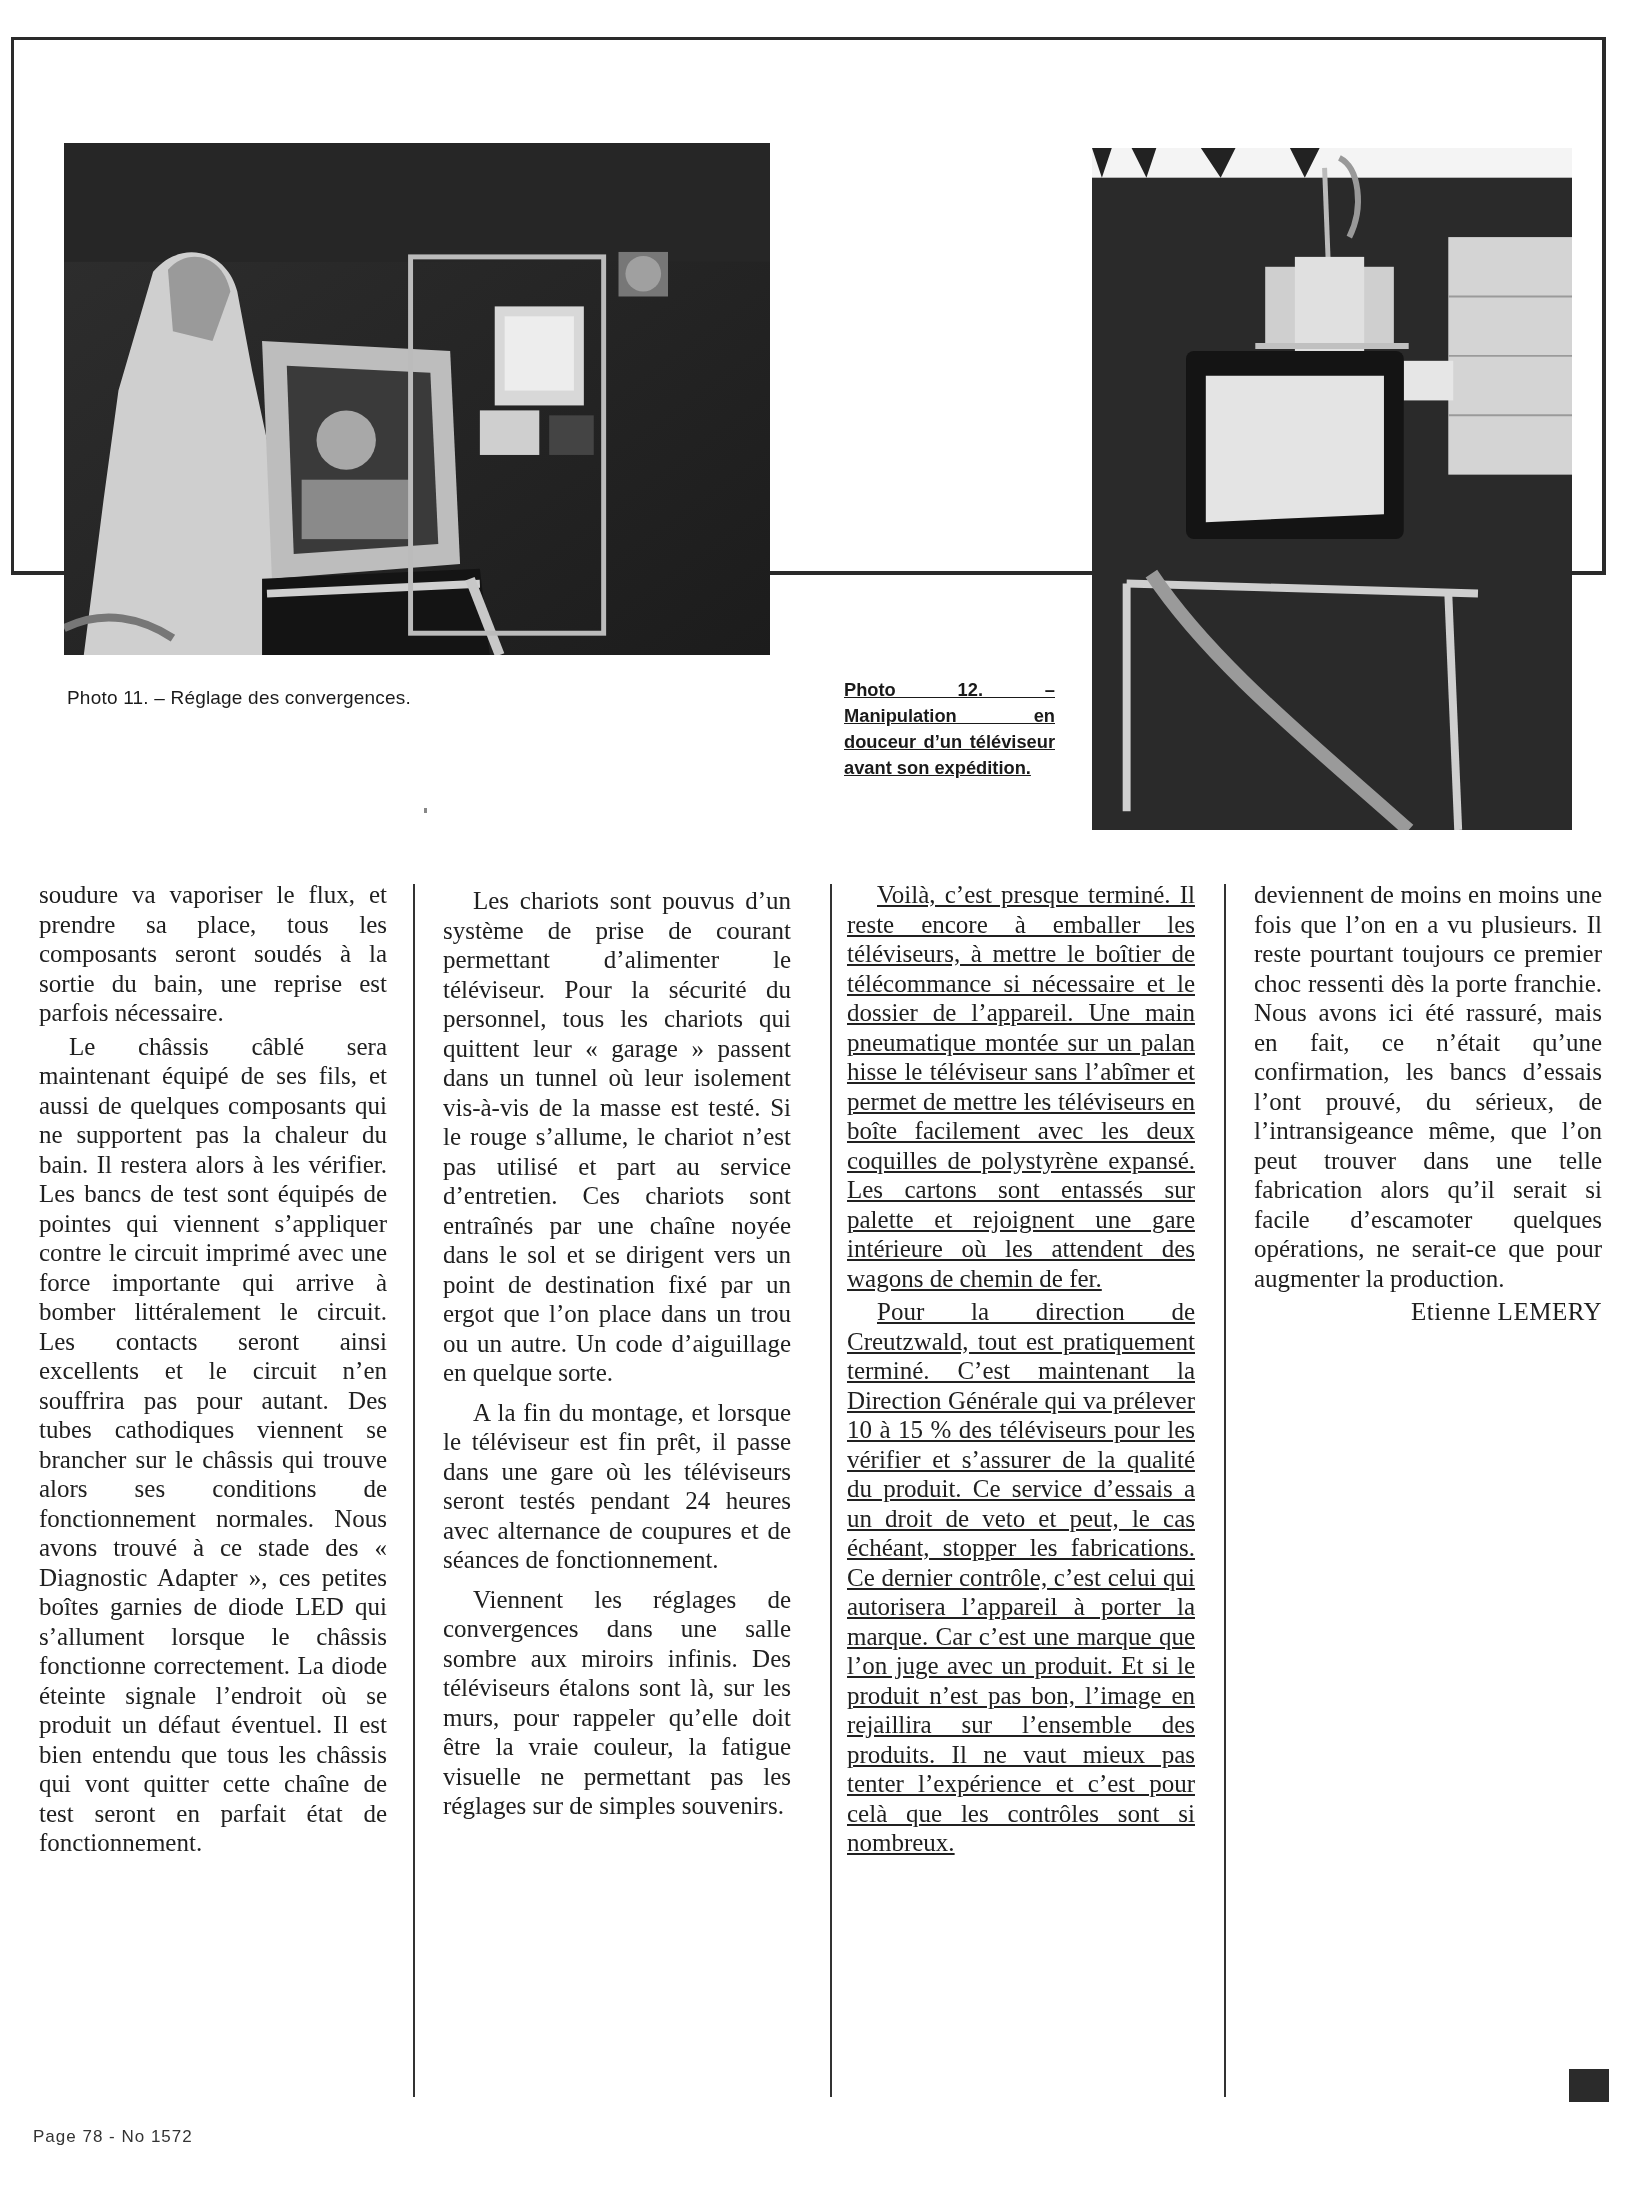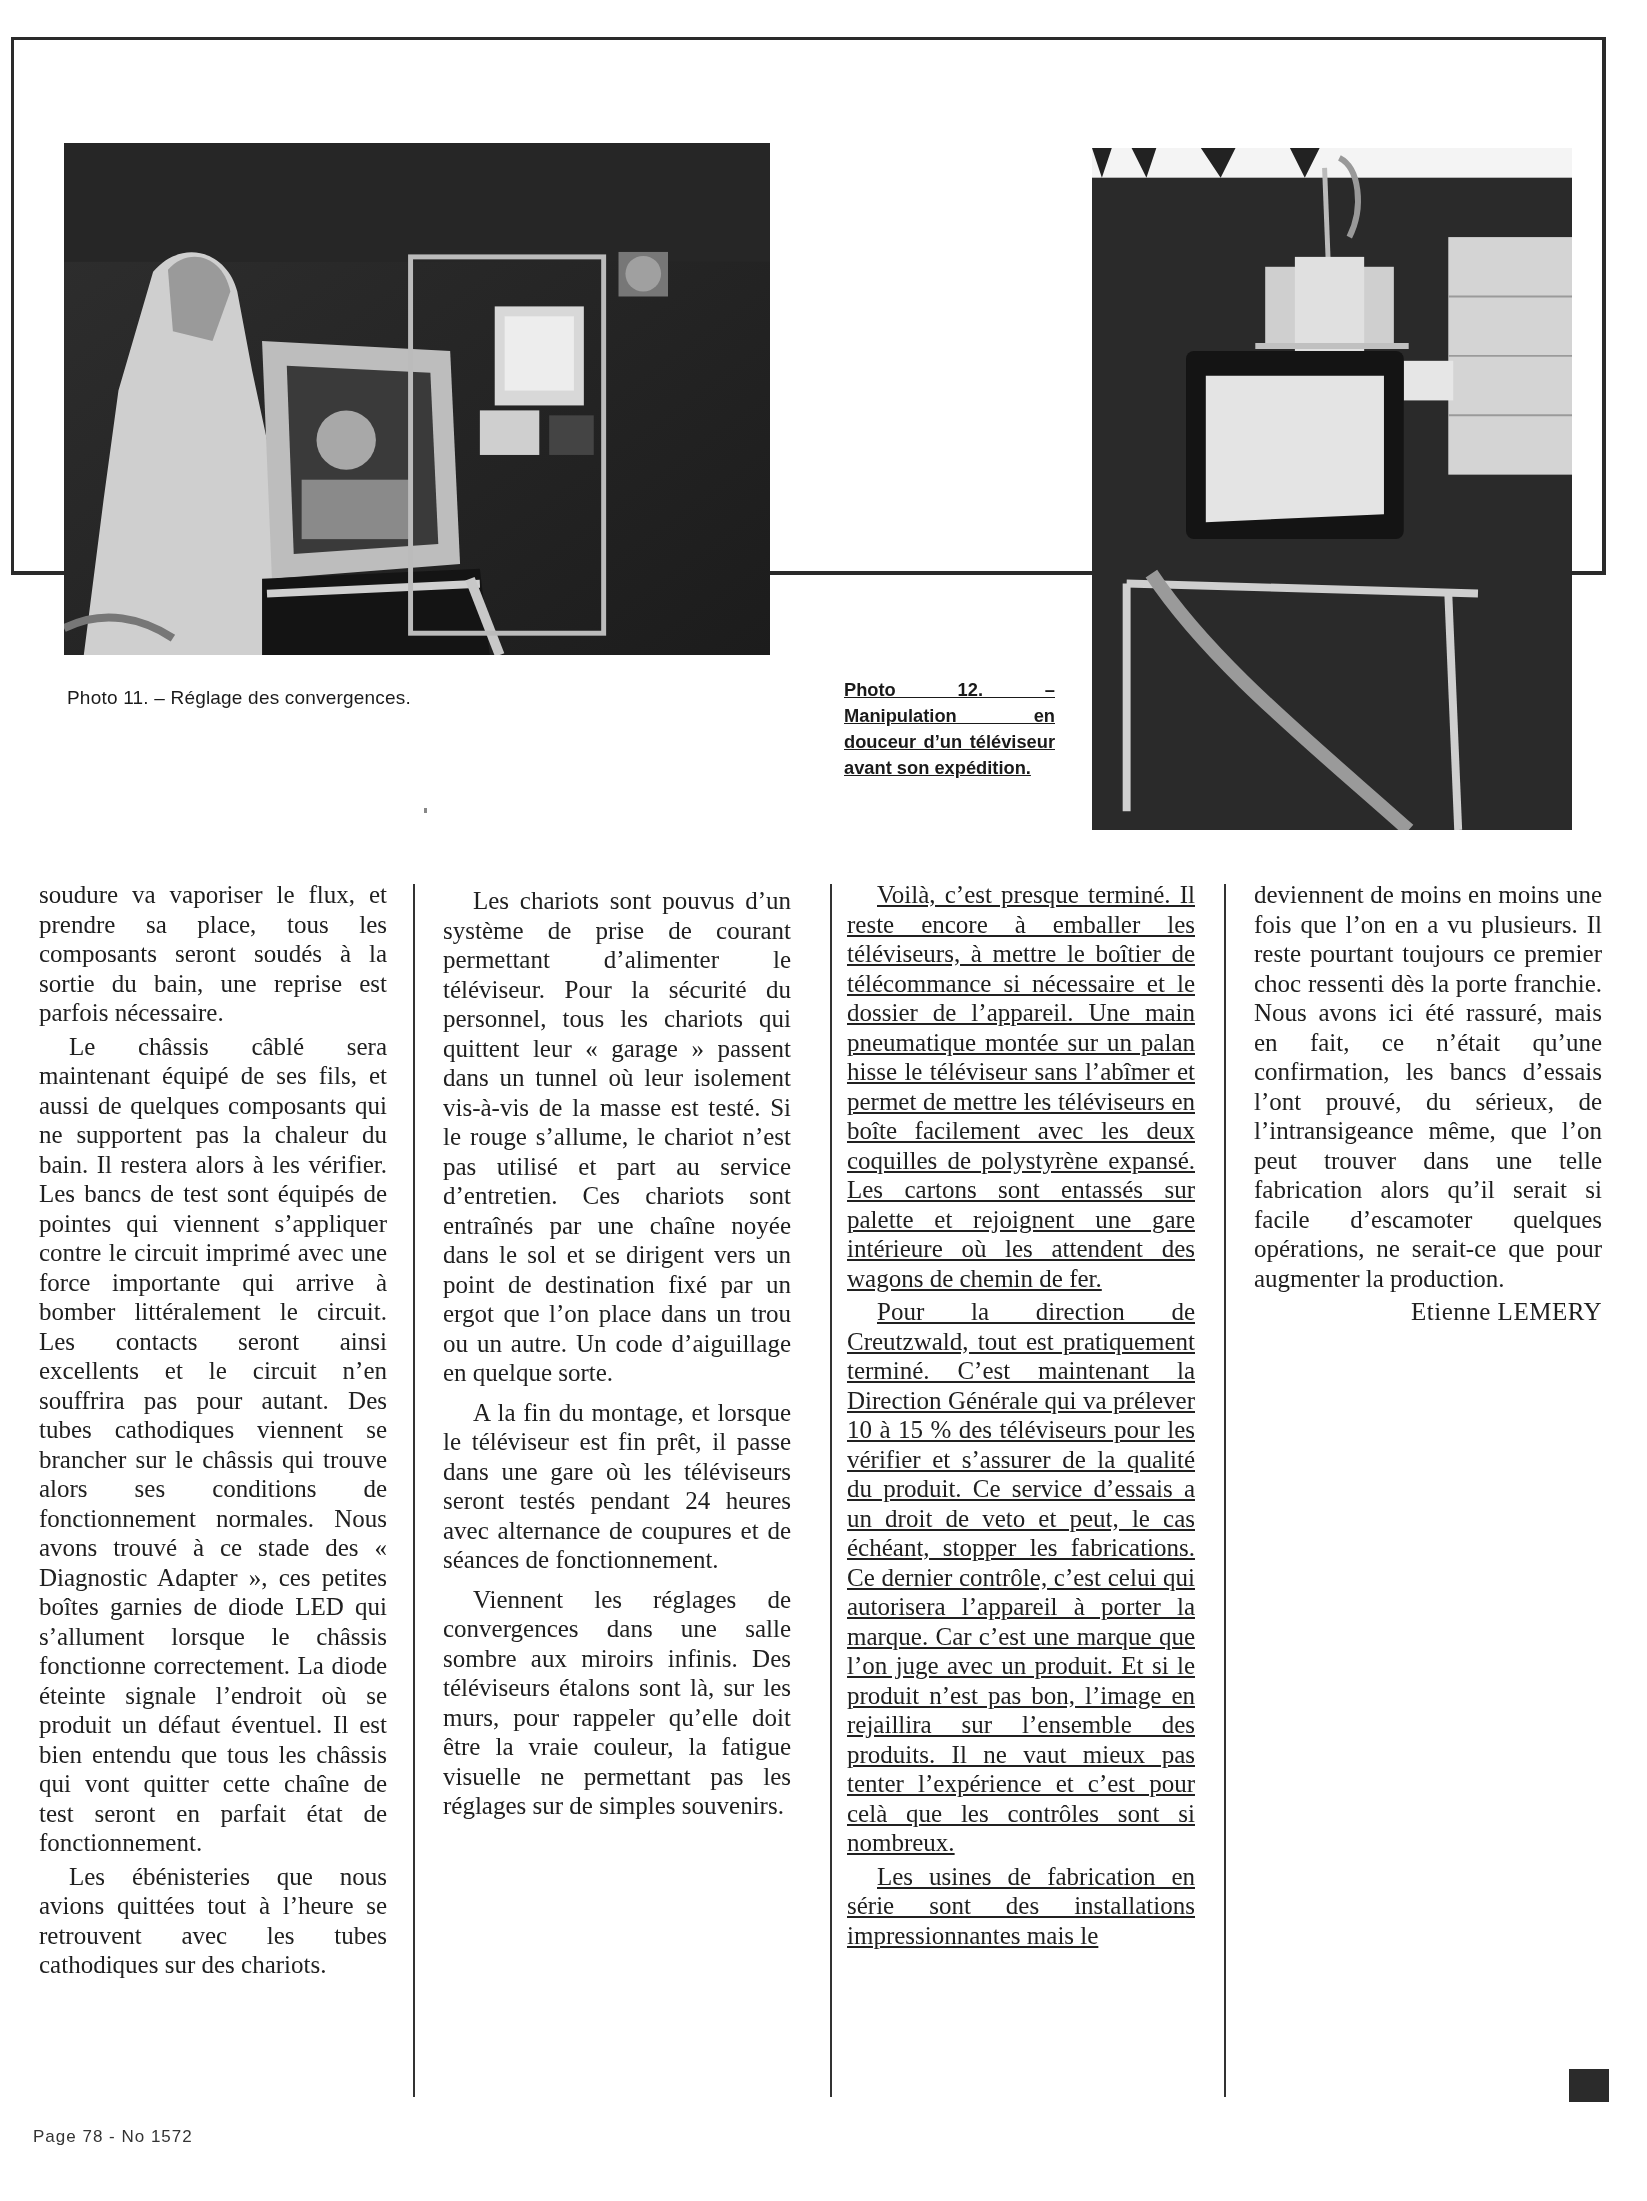--- a/index.html
+++ b/index.html
@@ -112,33 +112,31 @@
 <div class="caption" id="caption12">Photo 12. – Manipulation en douceur d’un téléviseur avant son expédition.</div>
 <div class="speck"></div>
 
 <div class="rule" id="rule1"></div>
 <div class="rule" id="rule2"></div>
 <div class="rule" id="rule3"></div>
 
 <div class="col" id="col1">
   <p>soudure va vaporiser le flux, et prendre sa place, tous les composants seront soudés à la sortie du bain, une reprise est parfois nécessaire.</p>
   <p class="indent">Le châssis câblé sera maintenant équipé de ses fils, et aussi de quelques composants qui ne supportent pas la chaleur du bain. Il restera alors à les vérifier. Les bancs de test sont équipés de pointes qui viennent s’appliquer contre le circuit imprimé avec une force importante qui arrive à bomber littéralement le circuit. Les contacts seront ainsi excellents et le circuit n’en souffrira pas pour autant. Des tubes cathodiques viennent se brancher sur le châssis qui trouve alors ses conditions de fonctionnement normales. Nous avons trouvé à ce stade des « Diagnostic Adapter », ces petites boîtes garnies de diode LED qui s’allument lorsque le châssis fonctionne correctement. La diode éteinte signale l’endroit où se produit un défaut éventuel. Il est bien entendu que tous les châssis qui vont quitter cette chaîne de test seront en parfait état de fonctionnement.</p>
-  <p class="indent">Les ébénisteries que nous avions quittées tout à l’heure se retrouvent avec les tubes cathodiques sur des chariots.</p>
 </div>
 
 <div class="col" id="col2">
   <p class="indent gap">Les chariots sont pouvus d’un système de prise de courant permettant d’alimenter le téléviseur. Pour la sécurité du personnel, tous les chariots qui quittent leur « garage » passent dans un tunnel où leur isolement vis-à-vis de la masse est testé. Si le rouge s’allume, le chariot n’est pas utilisé et part au service d’entretien. Ces chariots sont entraînés par une chaîne noyée dans le sol et se dirigent vers un point de destination fixé par un ergot que l’on place dans un trou ou un autre. Un code d’aiguillage en quelque sorte.</p>
   <p class="indent gap">A la fin du montage, et lorsque le téléviseur est fin prêt, il passe dans une gare où les téléviseurs seront testés pendant 24 heures avec alternance de coupures et de séances de fonctionnement.</p>
   <p class="indent gap">Viennent les réglages de convergences dans une salle sombre aux miroirs infinis. Des téléviseurs étalons sont là, sur les murs, pour rappeler qu’elle doit être la vraie couleur, la fatigue visuelle ne permettant pas les réglages sur de simples souvenirs.</p>
 </div>
 
 <div class="col" id="col3">
   <p class="indent">Voilà, c’est presque terminé. Il reste encore à emballer les téléviseurs, à mettre le boîtier de télécommance si nécessaire et le dossier de l’appareil. Une main pneumatique montée sur un palan hisse le téléviseur sans l’abîmer et permet de mettre les téléviseurs en boîte facilement avec les deux coquilles de polystyrène expansé. Les cartons sont entassés sur palette et rejoignent une gare intérieure où les attendent des wagons de chemin de fer.</p>
   <p class="indent">Pour la direction de Creutzwald, tout est pratiquement terminé. C’est maintenant la Direction Générale qui va prélever 10 à 15 % des téléviseurs pour les vérifier et s’assurer de la qualité du produit. Ce service d’essais a un droit de veto et peut, le cas échéant, stopper les fabrications. Ce dernier contrôle, c’est celui qui autorisera l’appareil à porter la marque. Car c’est une marque que l’on juge avec un produit. Et si le produit n’est pas bon, l’image en rejaillira sur l’ensemble des produits. Il ne vaut mieux pas tenter l’expérience et c’est pour celà que les contrôles sont si nombreux.</p>
-  <p class="indent">Les usines de fabrication en série sont des installations impressionnantes mais le</p>
 </div>
 
 <div class="col" id="col4">
   <p>deviennent de moins en moins une fois que l’on en a vu plusieurs. Il reste pourtant toujours ce premier choc ressenti dès la porte franchie. Nous avons ici été rassuré, mais en fait, ce n’était qu’une confirmation, les bancs d’essais l’ont prouvé, du sérieux, de l’intransigeance même, que l’on peut trouver dans une telle fabrication alors qu’il serait si facile d’escamoter quelques opérations, ne serait-ce que pour augmenter la production.</p>
   <p class="signature">Etienne LEMERY</p>
 </div>
 
 <div class="folio">Page 78 - No 1572</div>
 <div class="end-mark"></div>
 

